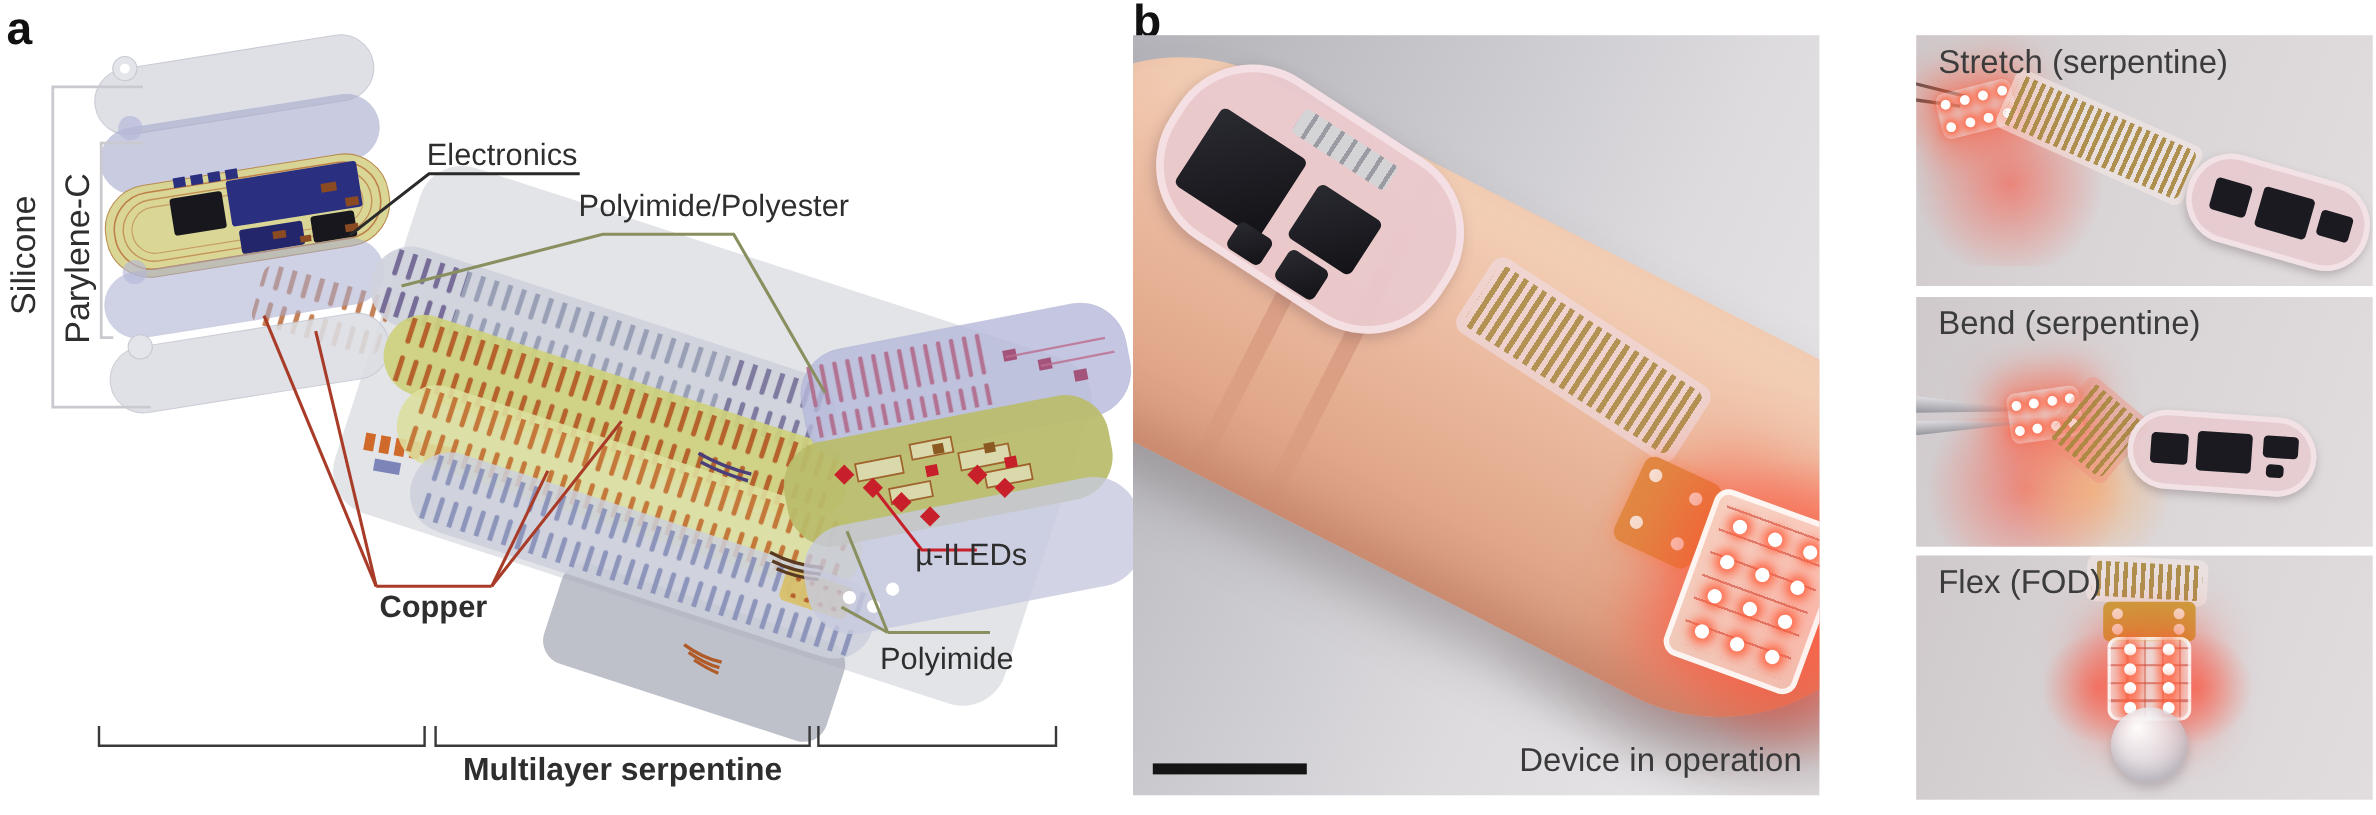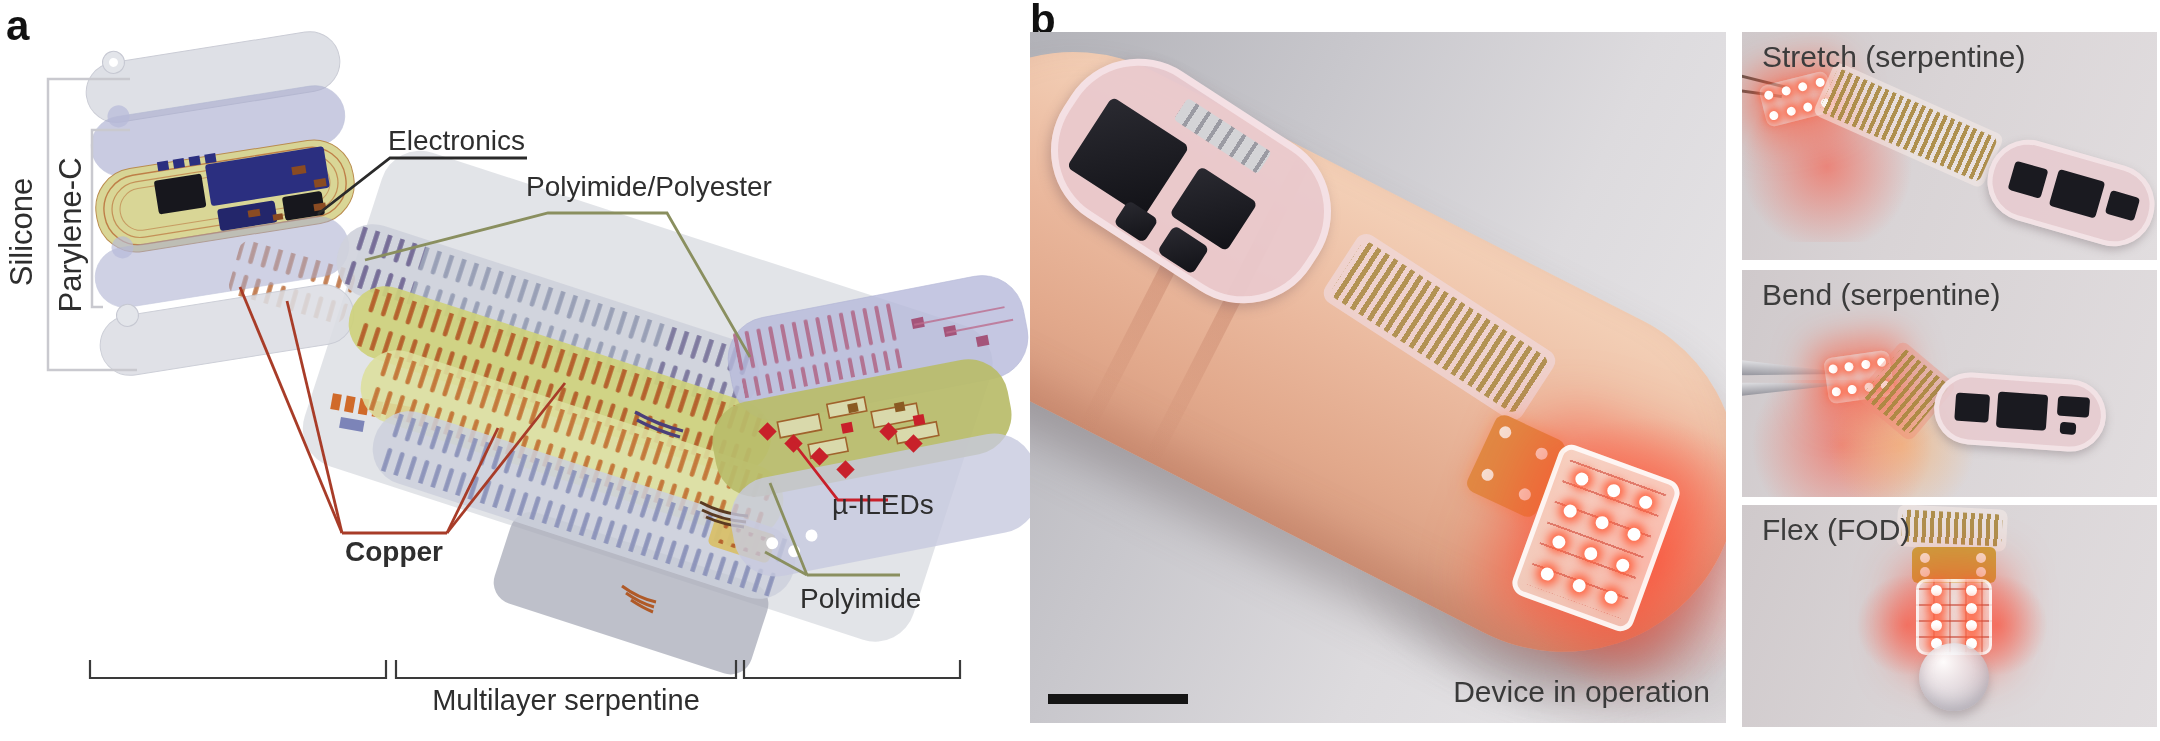--- a/index.html
+++ b/index.html
@@ -6,21 +6,21 @@
   .fig{position:relative;width:2160px;height:741px;background:#ffffff;
        font-family:"Liberation Sans", sans-serif;color:#2e2e2e;overflow:hidden;}
   .abs{position:absolute;}
   
   .panel-letter{position:absolute;font-size:42px;font-weight:700;color:#111;}
   .lbl{position:absolute;font-size:28px;line-height:1.05;color:#2e2e2e;white-space:nowrap;}
   .vlbl{position:absolute;font-size:31px;color:#2e2e2e;text-align:center;white-space:nowrap;
         transform:rotate(-90deg);transform-origin:center center;}
   .blbl{position:absolute;font-size:29px;color:#2e2e2e;text-align:center;width:400px;white-space:nowrap;}
   
-  .photo{position:absolute;left:1030px;top:32px;width:696px;height:691px;overflow:hidden;
+  .photo{position:absolute;left:1030px;top:32px;width:624px;height:691px;overflow:hidden;
          background:linear-gradient(115deg,#b2b2b8 0%,#c8c7cc 32%,#dddbde 62%,#eae8ea 100%);}
   .finger{position:absolute;left:-140px;top:55px;width:900px;height:350px;border-radius:175px;
           transform:rotate(27deg);transform-origin:28% 50%;
           background:linear-gradient(to bottom,#f3cfb6 4%,#eab89d 45%,#e2a98c 75%,#d69a7f 100%);
           box-shadow:inset 0 -22px 38px rgba(175,105,80,.35), 18px 30px 45px rgba(120,110,112,.45);}
   .crease{position:absolute;top:0;height:100%;width:16px;
           background:linear-gradient(to bottom,rgba(200,130,105,0),rgba(190,120,95,.38),rgba(200,130,105,0));}
   .dev-body{position:absolute;left:14px;top:62px;width:280px;height:160px;border-radius:80px;
             transform:rotate(33deg);background:rgba(233,201,206,.93);
             border:7px solid rgba(246,228,231,.85);box-shadow:0 5px 12px rgba(120,90,95,.35);}
@@ -267,21 +267,21 @@
     </g>
   </svg>
 
   <div class="vlbl" style="left:-48px;top:214px;width:140px;">Silicone</div>
   <div class="vlbl" style="left:-19px;top:217px;width:180px;">Parylene-C</div>
   <div class="lbl" style="left:388px;top:126px;">Electronics</div>
   <div class="lbl" style="left:486px;top:172px;margin-left:40px;">Polyimide/Polyester</div>
   <div class="lbl" style="left:345px;top:537px;font-weight:bold;">Copper</div>
   <div class="lbl" style="left:832px;top:490px;">µ-ILEDs</div>
   <div class="lbl" style="left:800px;top:584px;">Polyimide</div>
-  <div class="blbl" style="left:366px;top:684px;">Multilayer serpentine</div>
+  <div class="blbl" style="left:366px;top:684px;font-weight:bold;">Multilayer serpentine</div>
 
   <div class="panel-letter" style="left:1030px;top:-4px;">b</div>
 
   <div class="photo">
     <div class="shadowblob"></div>
     <div class="finger">
       <div class="crease" style="left:30%;"></div>
       <div class="crease" style="left:38%;"></div>
     </div>
     <div class="glow" style="left:450px;top:370px;width:330px;height:310px;"></div>

